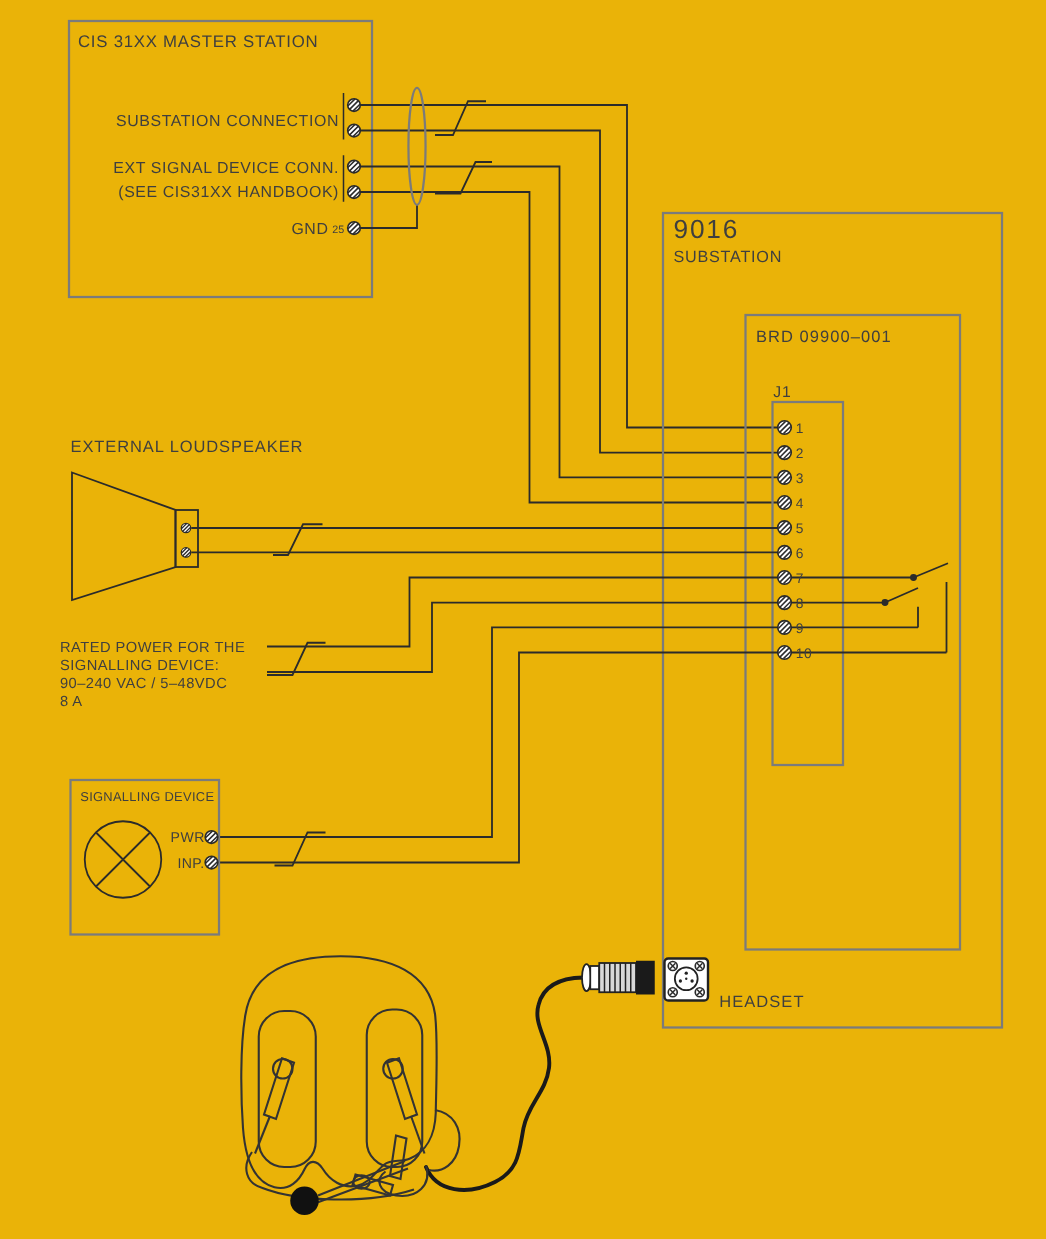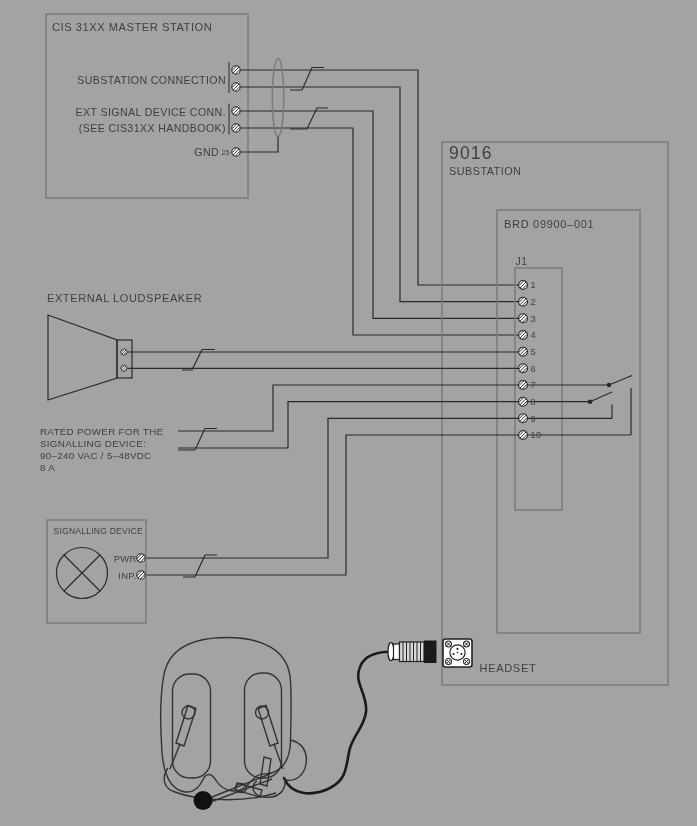--- a/index.html
+++ b/index.html
@@ -1,19 +1,19 @@
 <!DOCTYPE html>
 <html style="--wire: #2b2b2b; --box: #7b7b7b; --text: #3f3f3f; --ink: #1a1a1a;"><head>
 <meta charset="utf-8">
 <style>
   :root{
     --wire:#2b2b2b; --box:#7b7b7b; --text:#3f3f3f; --ink:#1a1a1a;
   }
   html,body{margin:0;padding:0;background:#fff;}
-  .stage{width:697px;height:826px;background:#a3a3a3;position:relative;overflow:hidden;}
+  .stage{width:697px;height:826px;background:#eab308;position:relative;overflow:hidden;}
   svg{display:block;}
   text{font-family:"Liberation Sans","DejaVu Sans",sans-serif;fill:var(--text);}
   .box{fill:none;stroke:var(--box);stroke-width:1.5;}
   .wire{fill:none;stroke:var(--wire);stroke-width:1.2;}
   .thin{stroke-width:1;}
   .term{fill:#fff;stroke:var(--wire);stroke-width:1.1;}
   .dot{fill:var(--wire);stroke:none;}
   .hs{fill:none;stroke:#333;stroke-width:1.4;}
   .cable{fill:none;stroke:var(--ink);stroke-width:2.6;stroke-linecap:round;}
 </style>

